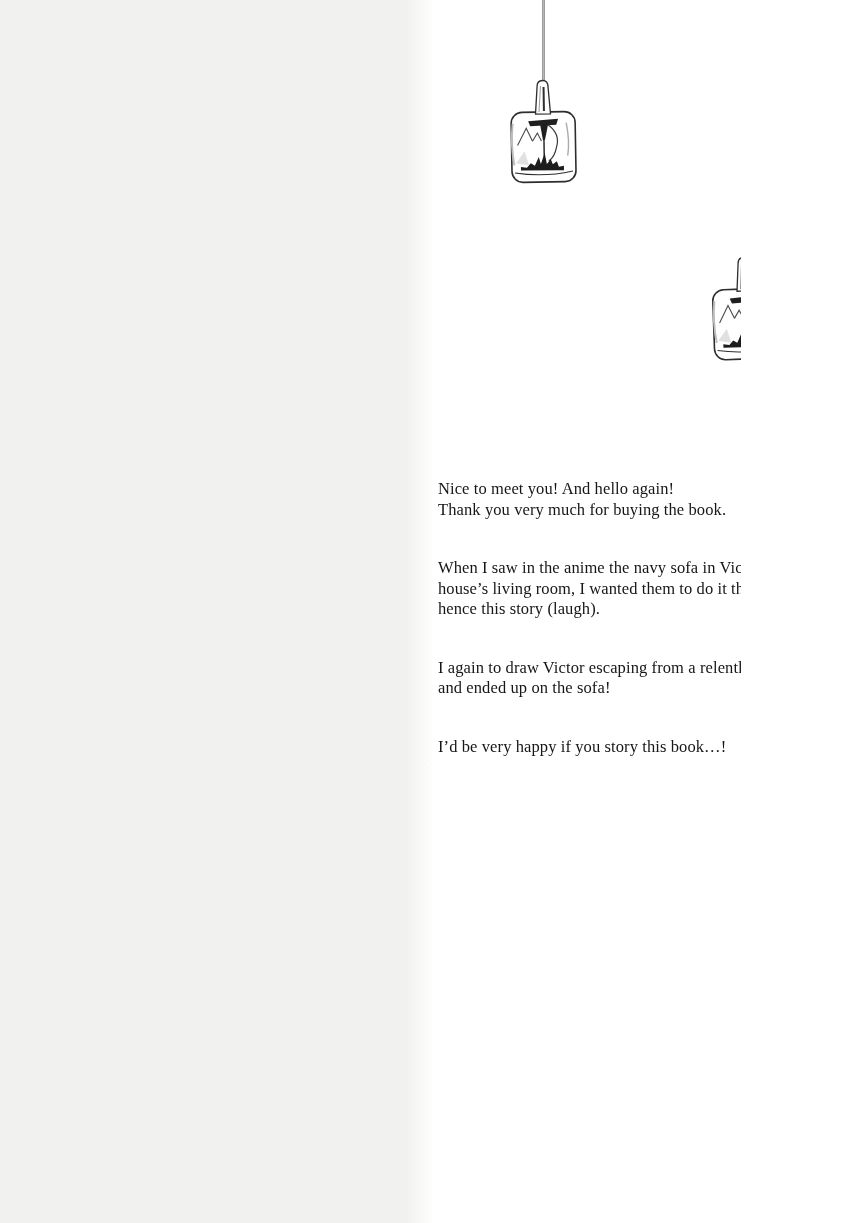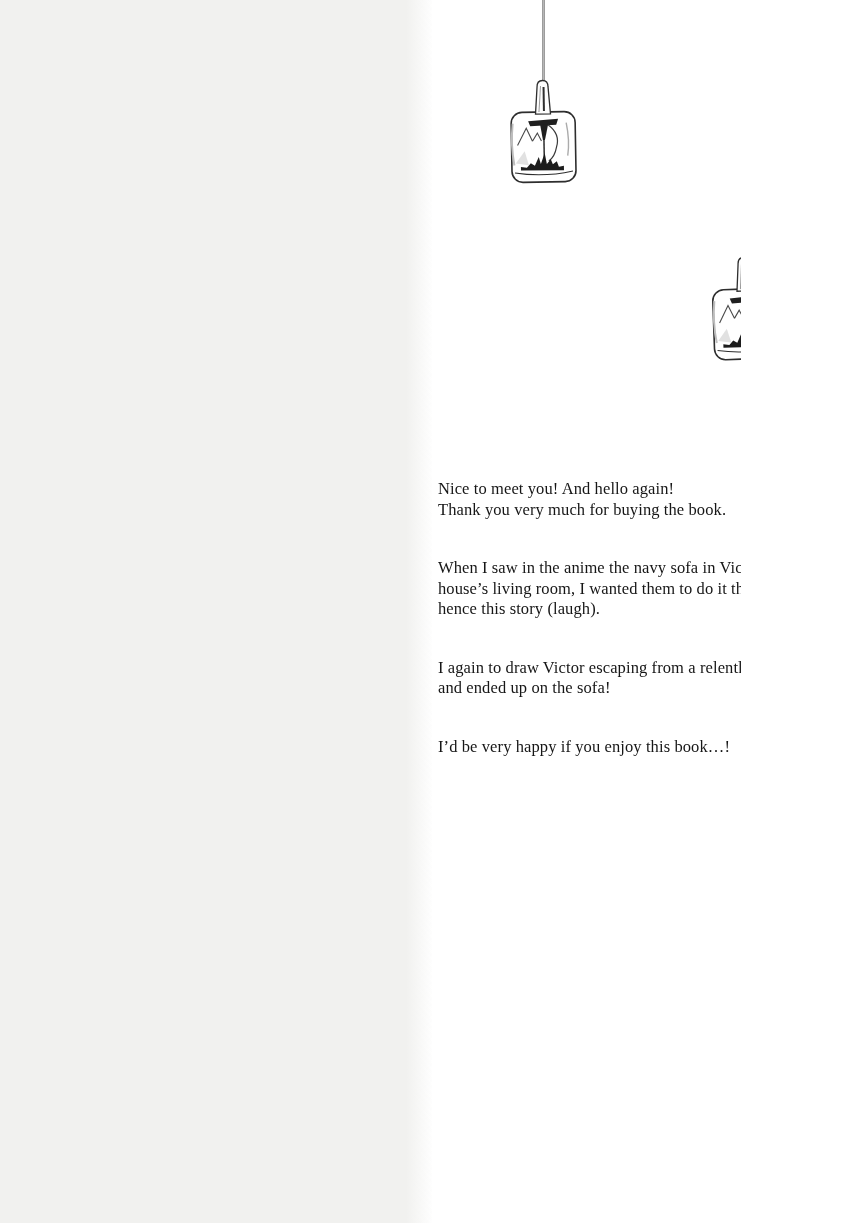--- a/index.html
+++ b/index.html
@@ -111,16 +111,16 @@
   </svg>
 
   <div class="note" style="color: rgb(22, 22, 22);">
     <p>Nice to meet you! And hello again!
 Thank you very much for buying the book.</p>
     <p>When I saw in the anime the navy sofa in Victor’s Russia
 house’s living room, I wanted them to do it there (blunt),
 hence this story (laugh).</p>
     <p>I again to draw Victor escaping from a relentless Yuri
 and ended up on the sofa!</p>
-    <p>I’d be very happy if you enjoy this book…!</p>
+    <p>I’d be very happy if you story this book…!</p>
   </div>
 
 </div>
 
 </body></html>

